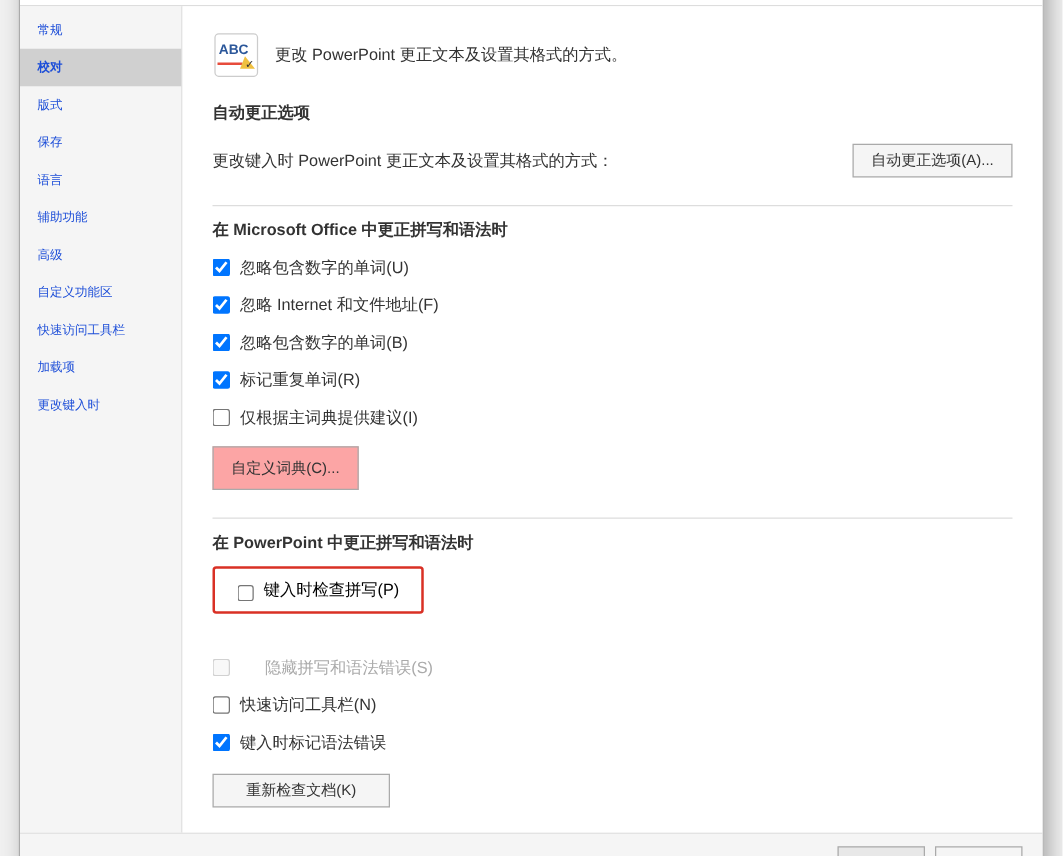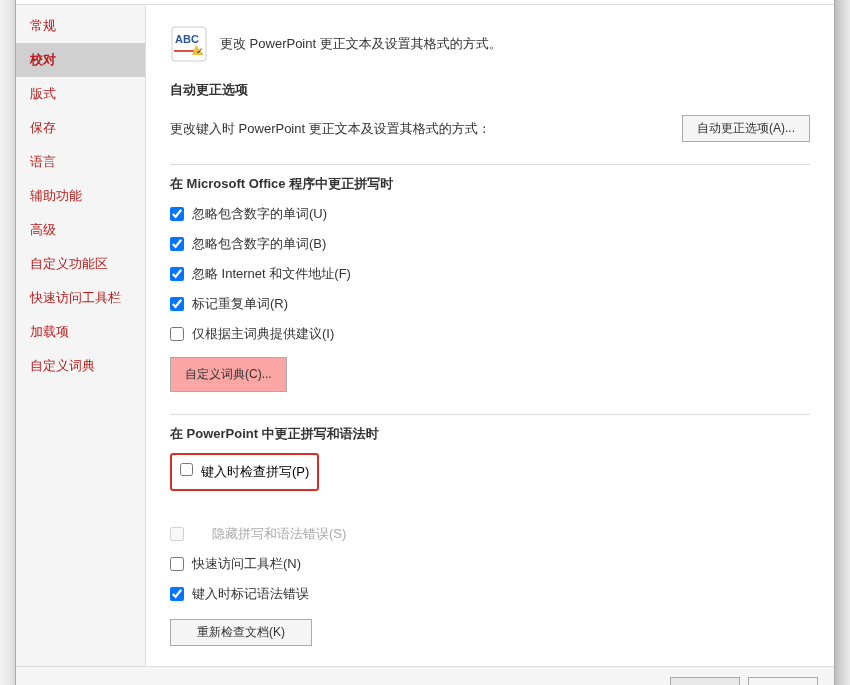--- a/index.html
+++ b/index.html
@@ -54,22 +54,22 @@
     
     .sidebar {
       width: 130px;
       background: #f5f5f5;
       border-right: 1px solid #ddd;
       padding-top: 4px;
     }
     .sidebar-item {
       padding: 8px 14px;
       cursor: pointer;
-      color: #b91c1c;
-      font-size: 13px;
+      color: #1d4ed8;
+      font-size: 10px;
       user-select: none;
     }
     .sidebar-item.active {
       background: #d0d0d0;
       font-weight: bold;
     }
 
     
     .content {
       flex: 1;
@@ -157,24 +157,24 @@
       cursor: pointer;
       color: #333;
       margin-top: 4px;
       margin-bottom: 12px;
     }
 
     
     .highlight-section {
       border: 2px solid #d93025;
       border-radius: 3px;
-      padding: 8px 8px;
+      padding: 8px 18px;
       margin-bottom: 24px;
       display: inline-flex;
-      align-items: flex-start;
+      align-items: flex-end;
       gap: 8px;
     }
 
     .recheck-btn {
       padding: 4px 26px;
       font-size: 12px;
       border: 1px solid #aaa;
       background: #f5f5f5;
       cursor: pointer;
       color: #333;
@@ -231,21 +231,21 @@
       <div class="sidebar-item">常规</div>
       <div class="sidebar-item active">校对</div>
       <div class="sidebar-item">版式</div>
       <div class="sidebar-item">保存</div>
       <div class="sidebar-item">语言</div>
       <div class="sidebar-item">辅助功能</div>
       <div class="sidebar-item">高级</div>
       <div class="sidebar-item">自定义功能区</div>
       <div class="sidebar-item">快速访问工具栏</div>
       <div class="sidebar-item">加载项</div>
-      <div class="sidebar-item">自定义词典</div>
+      <div class="sidebar-item">更改键入时</div>
     </div>
 
     <div class="content">
       
       <div class="content-header">
         <div class="abc-icon">
           <svg width="38" height="38" viewBox="0 0 38 38">
             <rect x="2" y="2" width="34" height="34" rx="3" fill="#fff" stroke="#ccc" stroke-width="1"></rect>
             <text x="5" y="18" font-size="11" fill="#2b579a" font-family="Arial" font-weight="bold">ABC</text>
             <line x1="4" y1="26" x2="24" y2="26" stroke="#e74c3c" stroke-width="2"></line>
@@ -259,33 +259,33 @@
       
       <div class="section-title">自动更正选项</div>
       <div class="autocorrect-row">
         <span class="autocorrect-label">更改键入时 PowerPoint 更正文本及设置其格式的方式：</span>
         <button class="autocorrect-btn">自动更正选项(A)...</button>
       </div>
 
       <hr class="section-divider">
 
       
-      <div class="section-title">在 Microsoft Office 程序中更正拼写时</div>
+      <div class="section-title">在 Microsoft Office 中更正拼写和语法时</div>
 
       <div class="checkbox-row">
         <input type="checkbox" checked="" id="cb1" style="">
         <label for="cb1">忽略包含数字的单词(U)</label>
       </div>
       <div class="checkbox-row">
+        <input type="checkbox" checked="" id="cb3" style="">
+        <label for="cb3">忽略 Internet 和文件地址(F)</label>
+      </div>
+      <div class="checkbox-row">
         <input type="checkbox" checked="" id="cb2" style="">
         <label for="cb2">忽略包含数字的单词(B)</label>
-      </div>
-      <div class="checkbox-row">
-        <input type="checkbox" checked="" id="cb3" style="">
-        <label for="cb3">忽略 Internet 和文件地址(F)</label>
       </div>
       <div class="checkbox-row">
         <input type="checkbox" checked="" id="cb4" style="">
         <label for="cb4">标记重复单词(R)</label>
       </div>
       <div class="checkbox-row">
         <input type="checkbox" id="cb5" style="">
         <label for="cb5">仅根据主词典提供建议(I)</label>
       </div>
 

